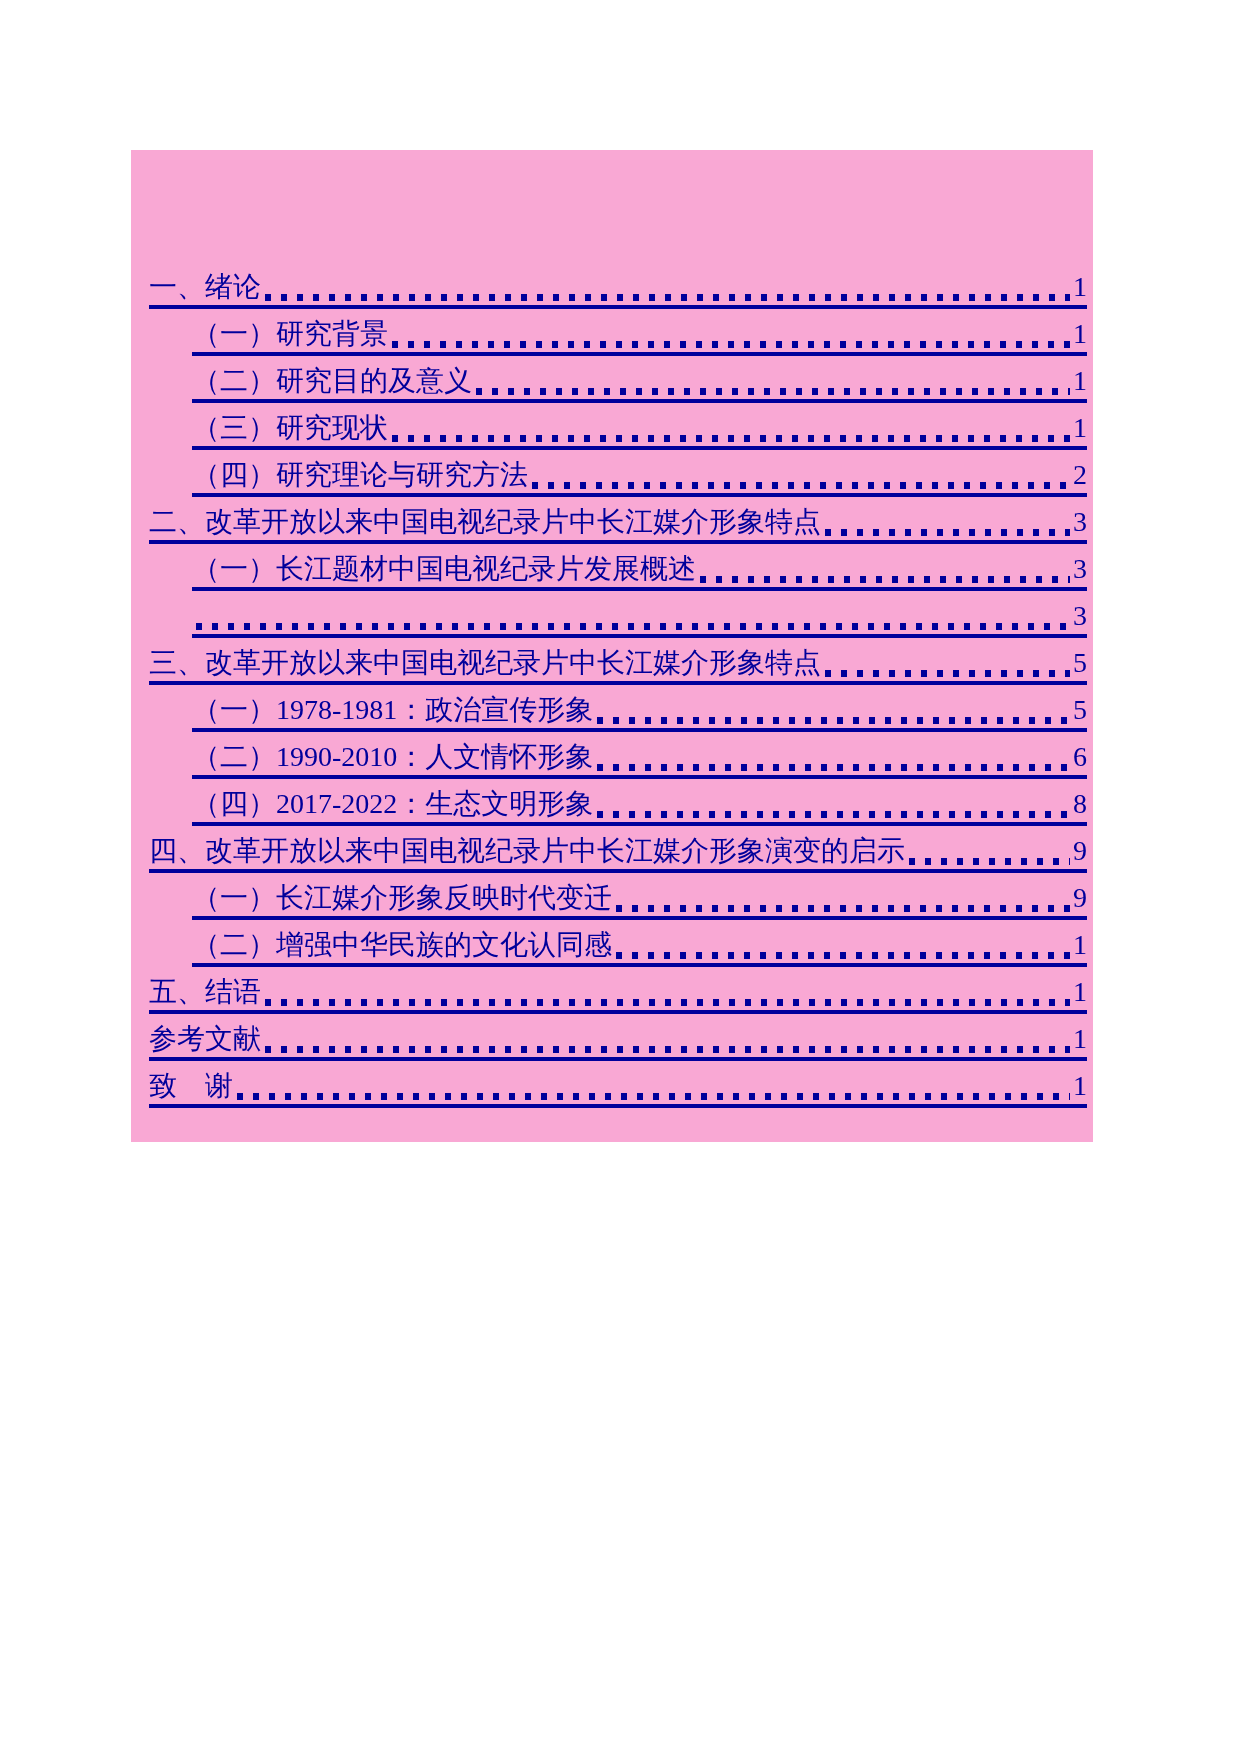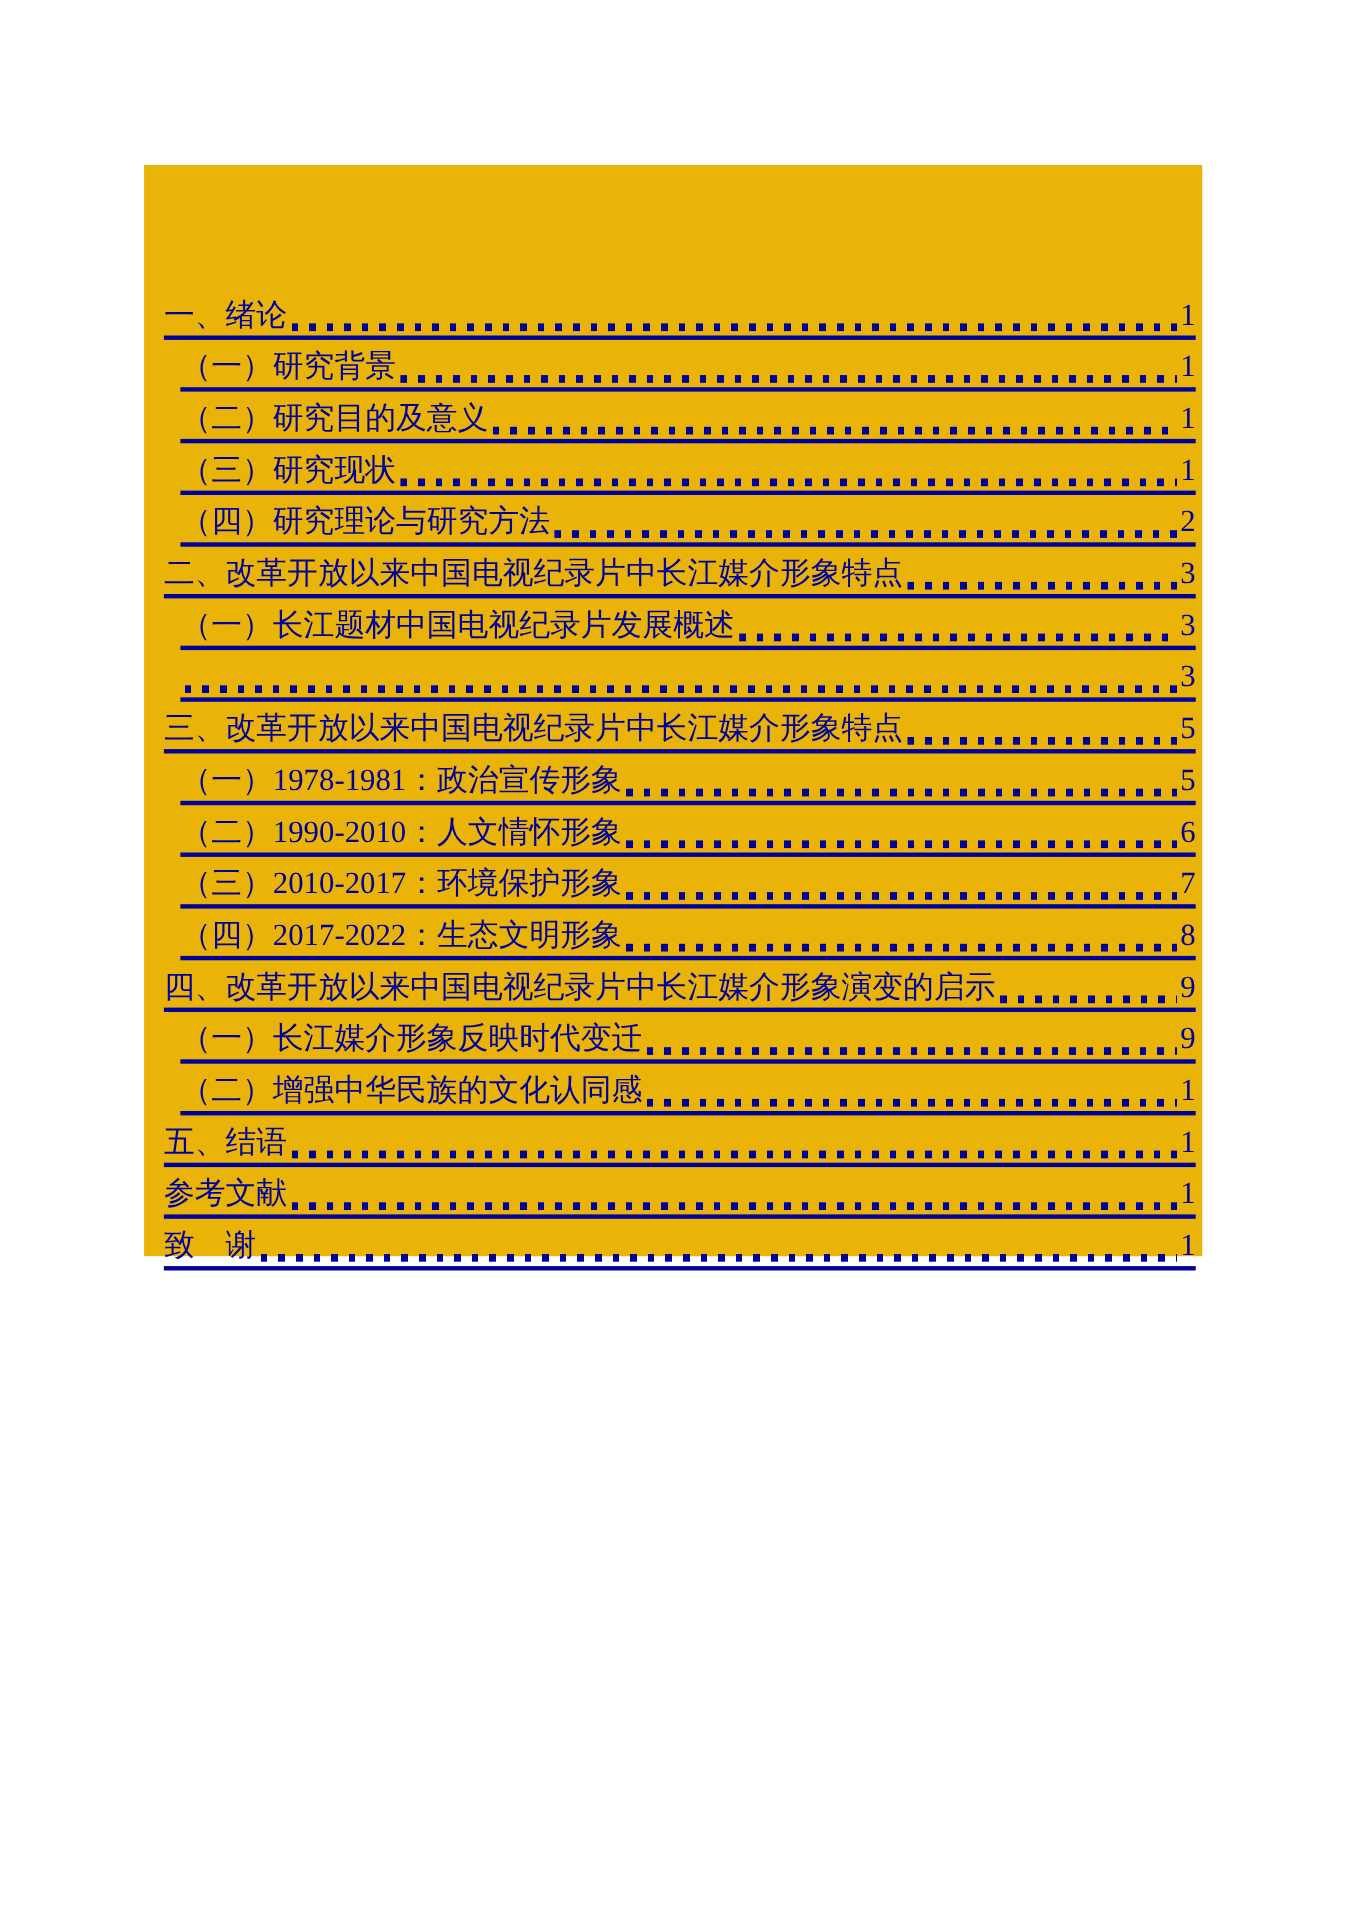--- a/index.html
+++ b/index.html
@@ -16,35 +16,35 @@
     height: 1754px;
     background: #ffffff;
     overflow: hidden;
   }
   .toc-box {
     position: absolute;
     left: 131px;
     top: 150px;
     width: 962px;
     height: 992px;
-    background: #eab308;
+    background: #f9a8d4;
     box-sizing: border-box;
     padding: 0 6px 0 18px;
   }
   .toc-spacer {
     height: 112px;
   }
   .toc-row {
     height: 47px;
     display: flex;
     align-items: flex-end;
     cursor: pointer;
   }
   .toc-row.lvl2 .toc-line {
-    margin-left: 15px;
+    margin-left: 43px;
   }
   .toc-line {
     flex: 1;
     display: flex;
     align-items: flex-end;
     border-bottom: 4px solid #00009b;
     padding-bottom: 3px;
   }
   .toc-title {
     color: #00009b;
@@ -143,27 +143,20 @@
   </div>
         <div class="toc-row lvl2">
     <div class="toc-line">
       <span class="toc-title">（二）1990-2010：人文情怀形象</span>
       <span class="toc-leader"></span>
       <span class="toc-page">6</span>
     </div>
   </div>
         <div class="toc-row lvl2">
     <div class="toc-line">
-      <span class="toc-title">（三）2010-2017：环境保护形象</span>
-      <span class="toc-leader"></span>
-      <span class="toc-page">7</span>
-    </div>
-  </div>
-        <div class="toc-row lvl2">
-    <div class="toc-line">
       <span class="toc-title">（四）2017-2022：生态文明形象</span>
       <span class="toc-leader"></span>
       <span class="toc-page">8</span>
     </div>
   </div>
         <div class="toc-row">
     <div class="toc-line">
       <span class="toc-title">四、改革开放以来中国电视纪录片中长江媒介形象演变的启示</span>
       <span class="toc-leader"></span>
       <span class="toc-page">9</span>

